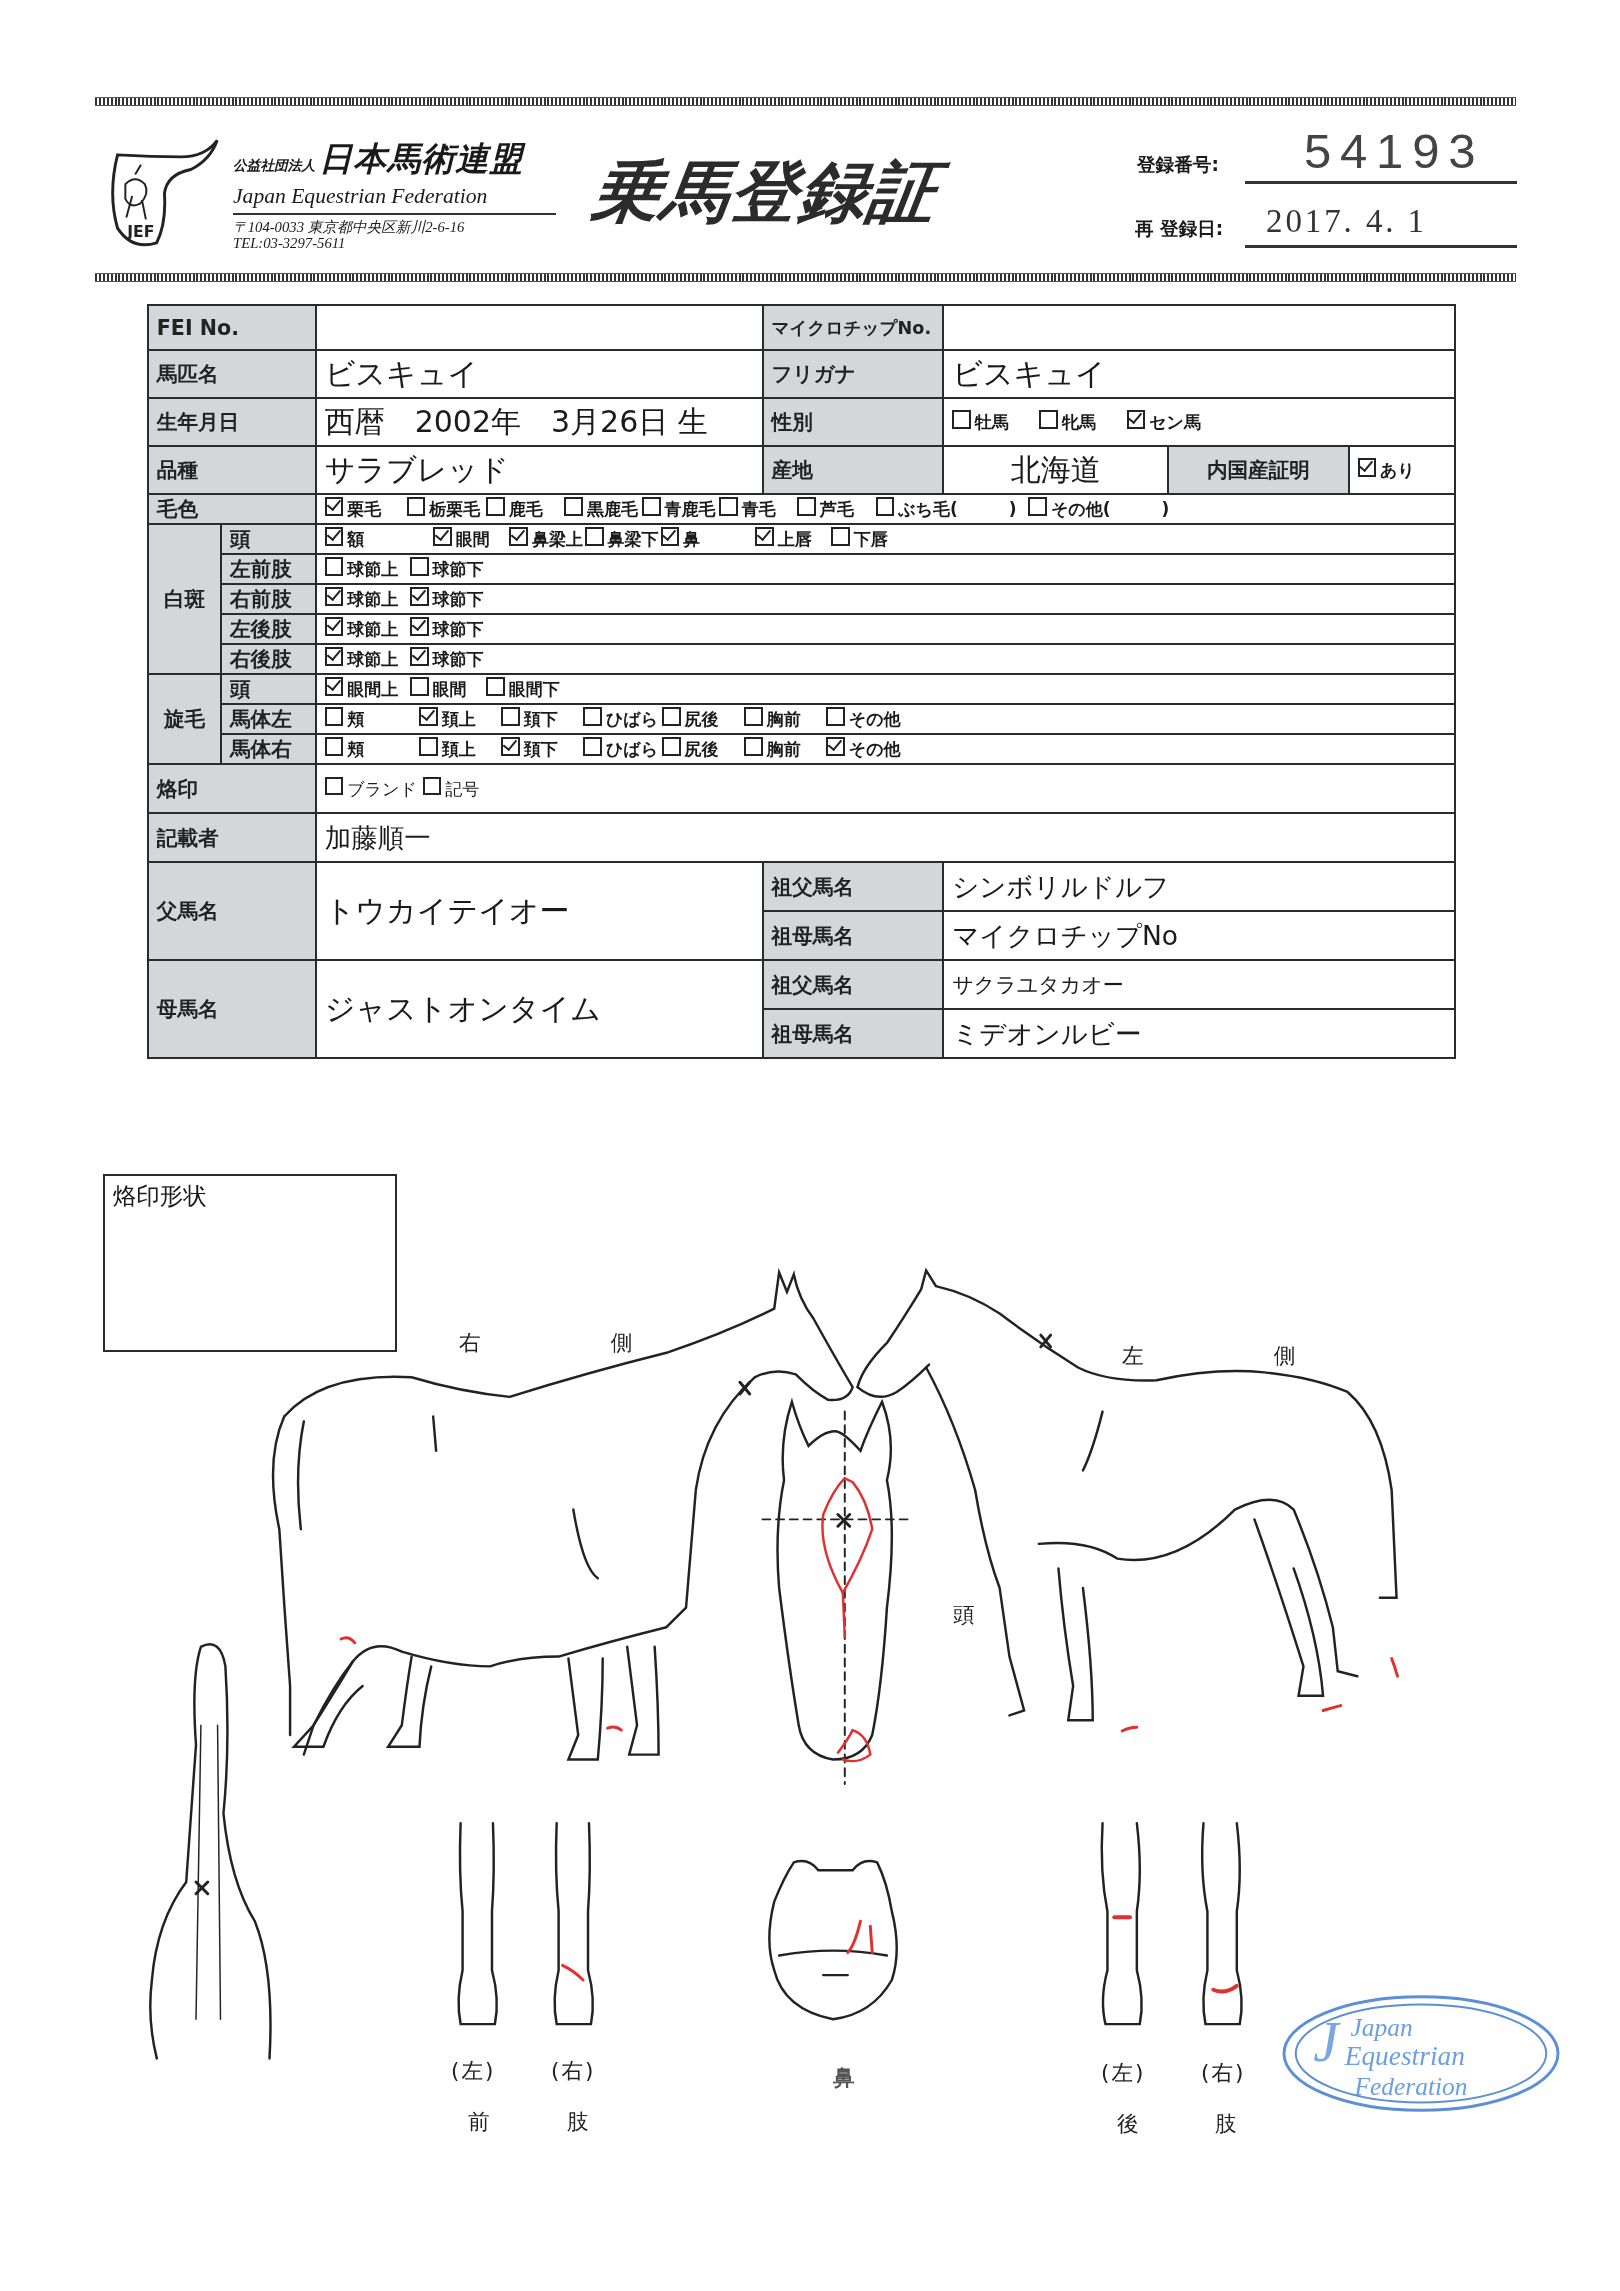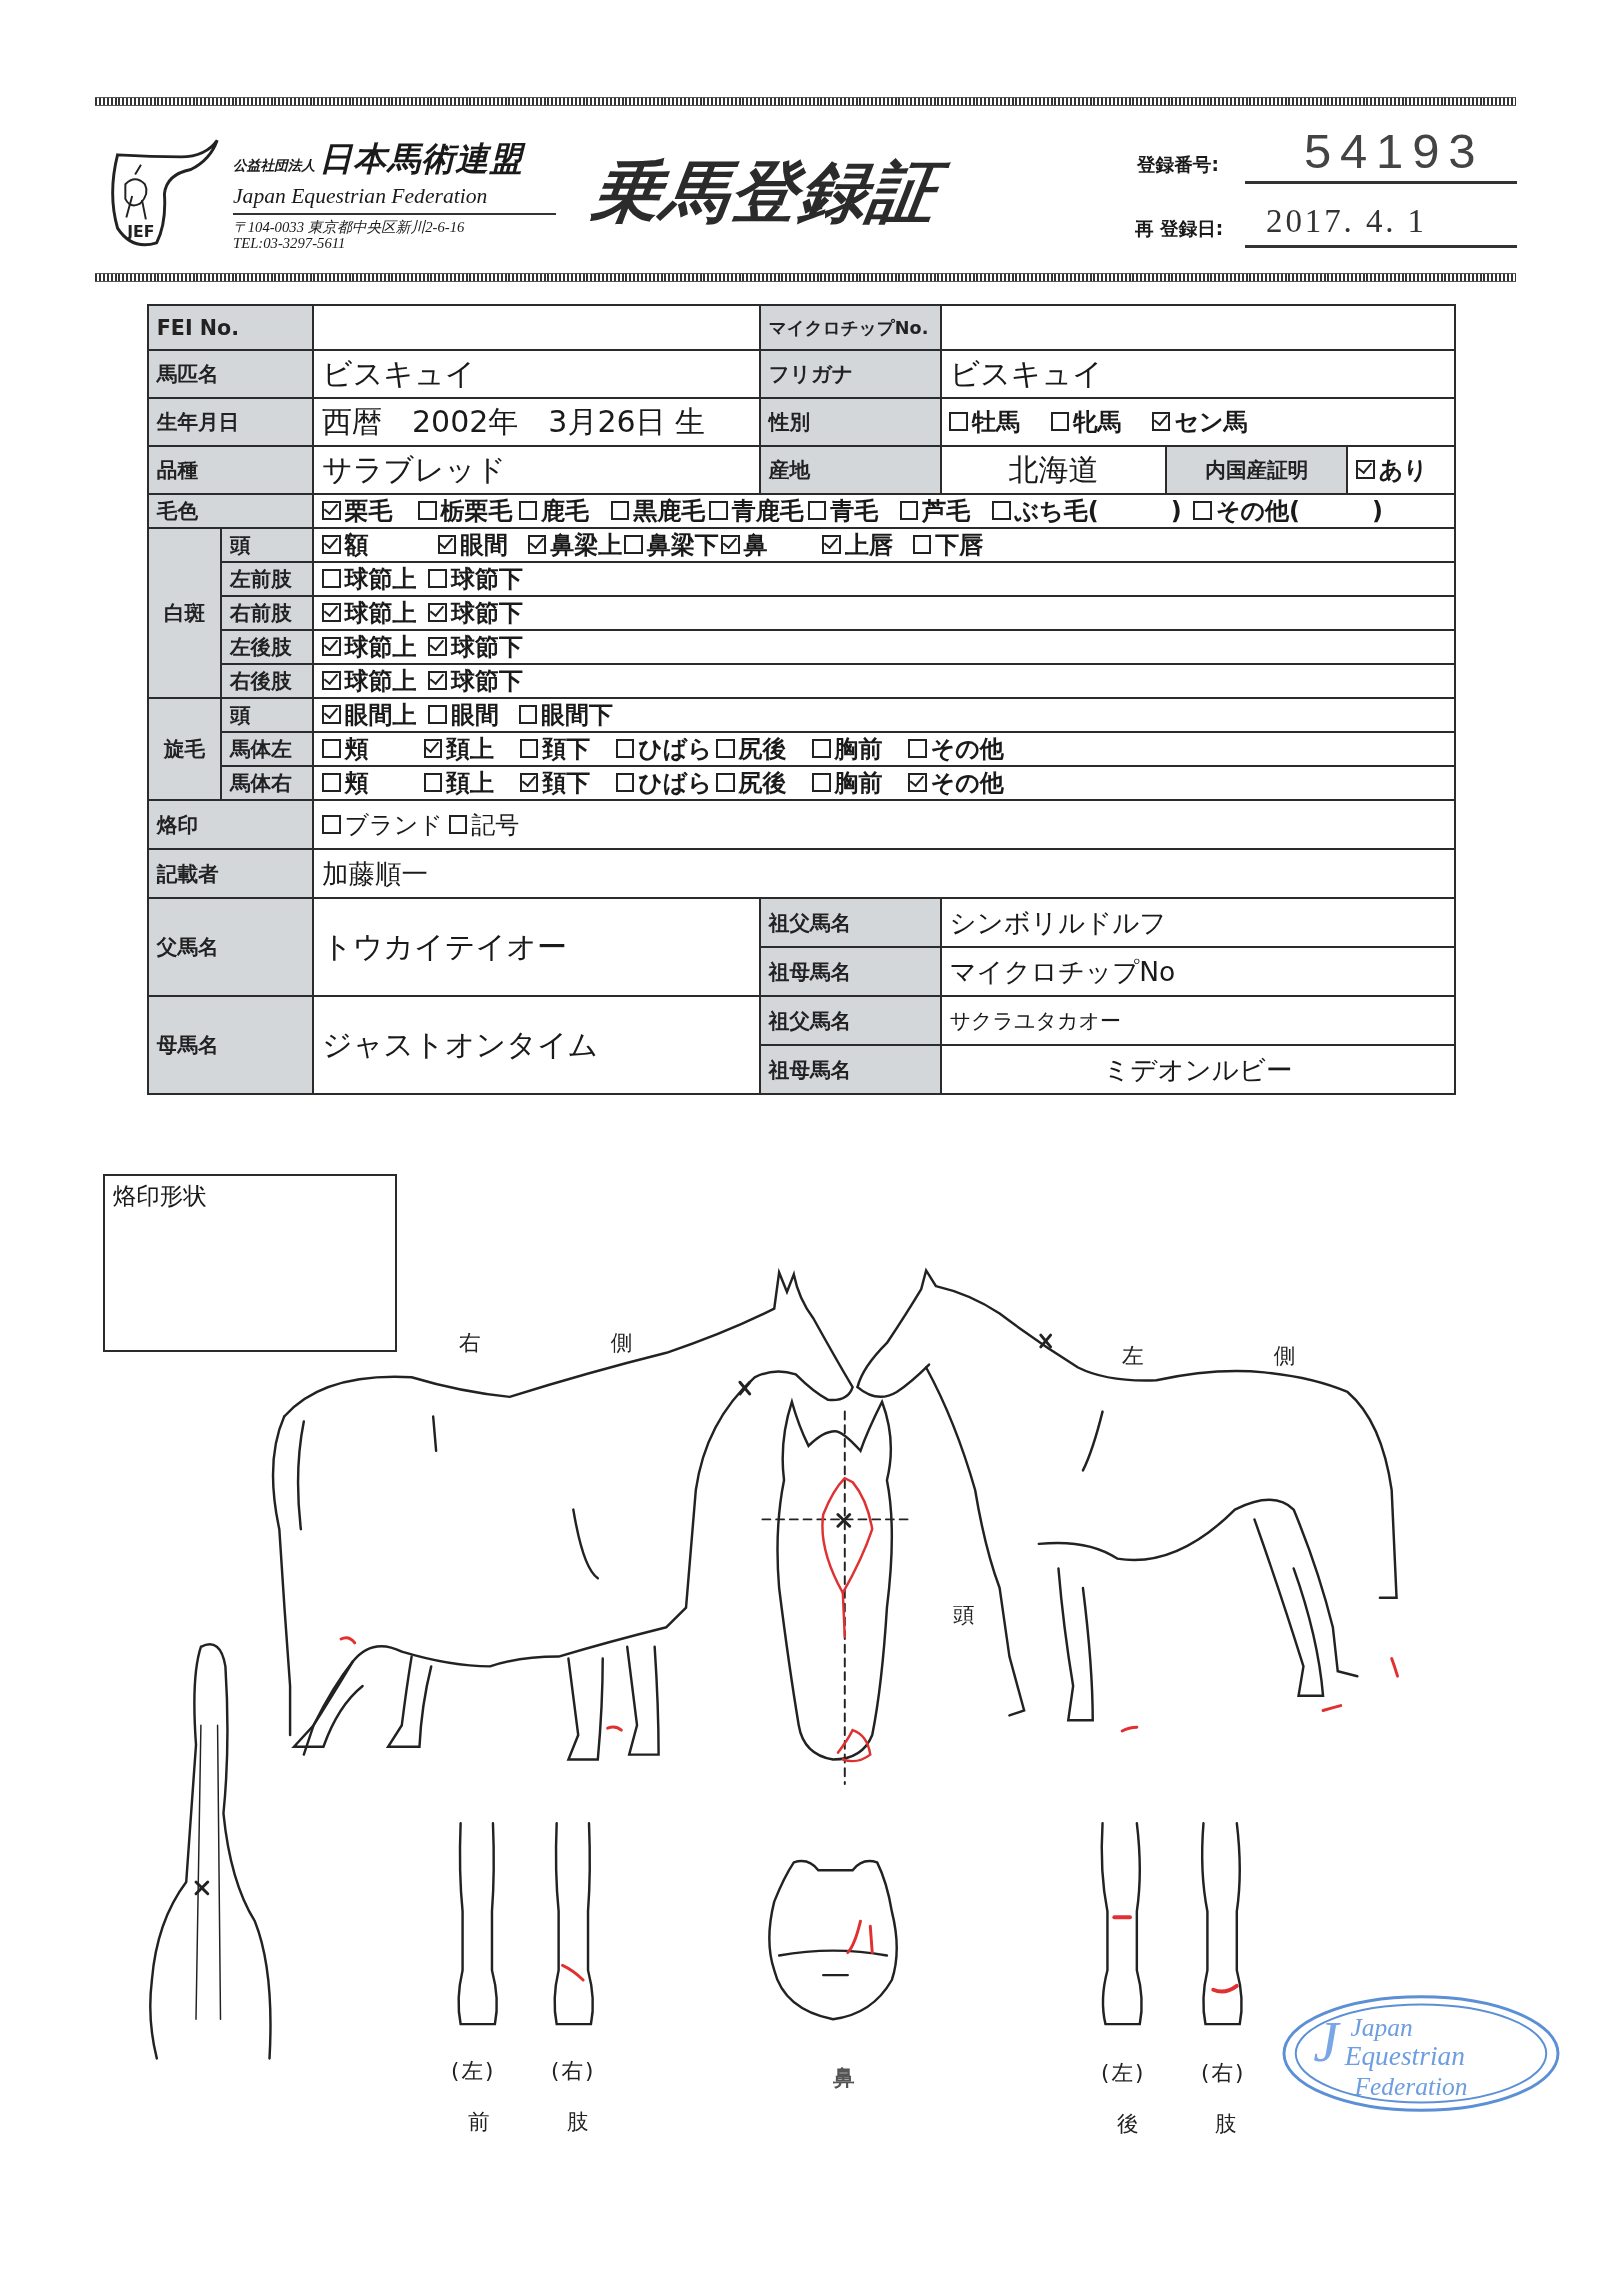--- a/index.html
+++ b/index.html
@@ -17,21 +17,21 @@
   .reg-label{position:absolute;font-size:18.6px;font-weight:bold;}
   .reg-value{position:absolute;font-family:"Liberation Sans",sans-serif;font-size:49px;letter-spacing:8.8px;color:#444;font-weight:300;}
   .reg-date{position:absolute;font-family:"Liberation Serif",serif;font-size:33px;color:#333;letter-spacing:2.9px;}
   .reg-line{position:absolute;height:2.9px;background:#333;}
 
   table.form{position:absolute;left:147px;top:304px;width:1309px;border-collapse:collapse;}
   table.form td{border:2.9px solid #2b2b2b;padding:0 7.8px;vertical-align:middle;white-space:nowrap;}
   td.lbl{background:#d3d7da;font-size:20.6px;font-weight:bold;color:#222;}
   td.val{background:#fff;}
   .big{font-size:30px;}
-  .cb{display:inline-block;margin-right:25.5px;font-size:24px;font-weight:bold;}
+  .cb{display:inline-block;margin-right:25.5px;font-size:17px;font-weight:bold;}
   .cb .box{display:inline-block;width:14.7px;height:14.7px;border:2px solid #222;margin-right:3.9px;vertical-align:-1px;position:relative;}
   .cb .box.on::after{content:"";position:absolute;left:2.9px;top:-2px;width:5.9px;height:10.8px;border-right:2px solid #222;border-bottom:2px solid #222;transform:rotate(40deg);}
   tr.r50 td{height:43px;}
   tr.r30 td{height:26.5px;}
   tr.r48 td{height:46px;}
 
   .brand-box{position:absolute;left:103px;top:1174px;width:290px;height:174px;border:2.9px solid #2b2b2b;}
   .brand-box span{position:absolute;left:7.8px;top:3.9px;font-size:23.5px;}
   .dlabel{position:absolute;font-size:21.6px;color:#222;letter-spacing:2px;}
   svg.draw{position:absolute;left:0;top:0;}
@@ -197,21 +197,21 @@
     <td class="val" colspan="3" style="font-size:26.5px;">マイクロチップNo</td>
   </tr>
   <tr style="height:49px">
     <td class="lbl" colspan="2" rowspan="2">母馬名</td>
     <td class="val big" rowspan="2">ジャストオンタイム</td>
     <td class="lbl">祖父馬名</td>
     <td class="val" colspan="3" style="font-size:21px;">サクラユタカオー</td>
   </tr>
   <tr style="height:49px">
     <td class="lbl">祖母馬名</td>
-    <td class="val" colspan="3" style="font-size:26.5px;text-align:center;">ミデオンルビー</td>
+    <td class="val" colspan="3" style="font-size:26.5px;">ミデオンルビー</td>
   </tr>
 </tbody>
   </table>
 
 <div class="brand-box">
   <span>烙印形状</span>
 </div>
 
 <div class="dlabel" style="left:459px;top:1328px;letter-spacing:29px;">右　　側</div>
 <div class="dlabel" style="left:1122px;top:1341px;letter-spacing:29px;">左　　側</div>

